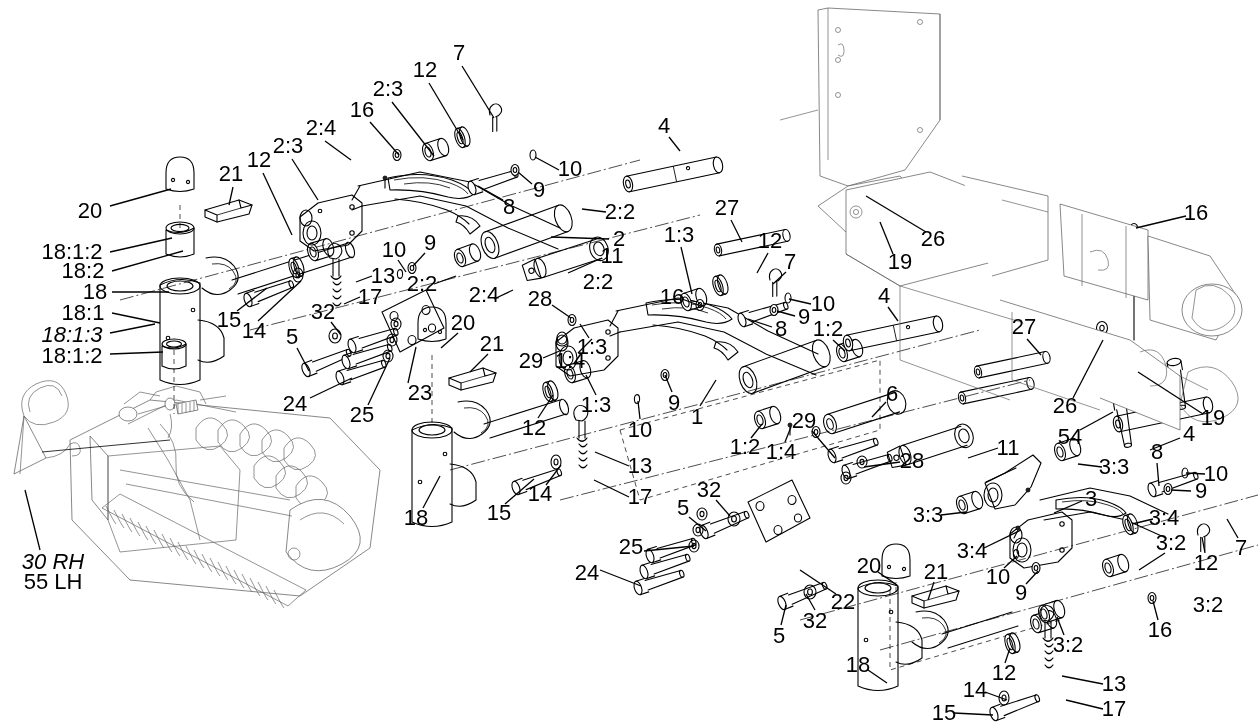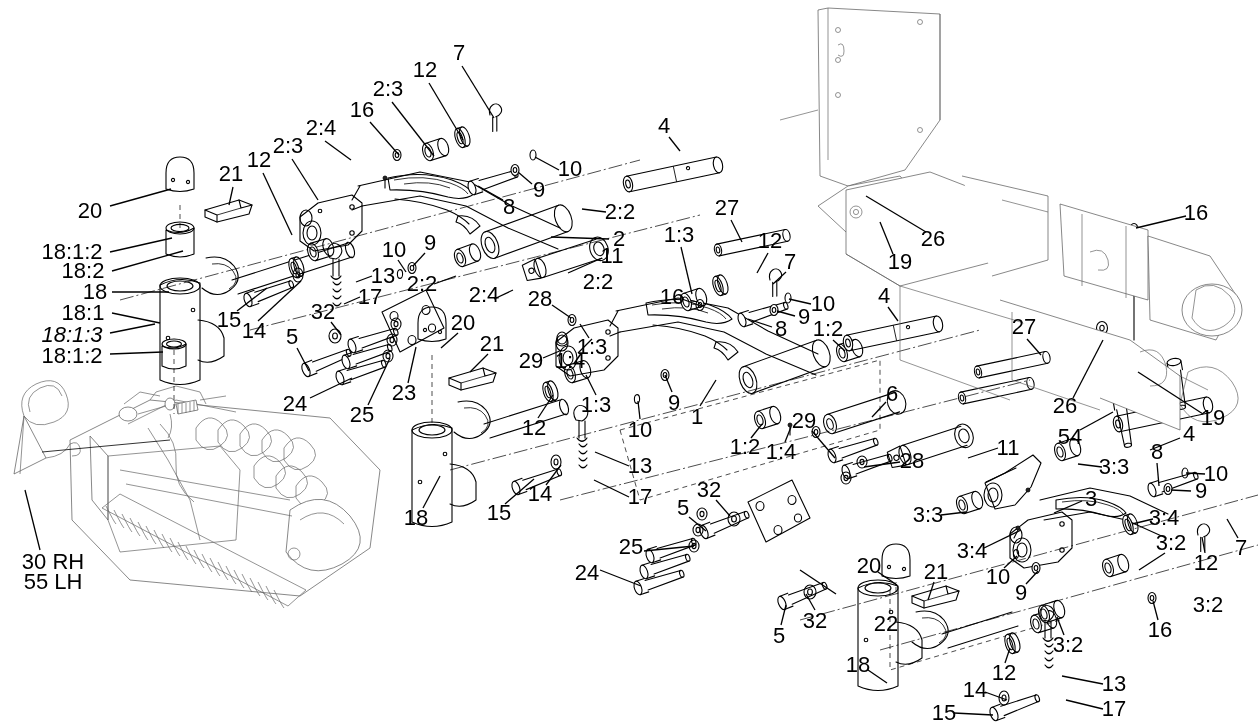--- a/index.html
+++ b/index.html
@@ -892,52 +892,52 @@
       <div class="lbl" style="left: 288px; top: 146px;">2:3</div>
       <div class="lbl" style="left: 259px; top: 160px;">12</div>
       <div class="lbl" style="left: 231px; top: 174px;">21</div>
       <div class="lbl" style="left: 90px; top: 211px;">20</div>
       <div class="lbl" style="left: 72px; top: 252px;">18:1:2</div>
       <div class="lbl" style="left: 83px; top: 271px;">18:2</div>
       <div class="lbl" style="left: 95px; top: 292px;">18</div>
       <div class="lbl" style="left: 83px; top: 313px;">18:1</div>
       <div class="lbl" style="left: 72px; top: 335px; font-style: italic;">18:1:3</div>
       <div class="lbl" style="left: 72px; top: 356px;">18:1:2</div>
-      <div class="lbl" style="left: 53px; top: 562px;">30  RH</div>
+      <div class="lbl" style="left: 53px; top: 562px; font-style: italic;">30  RH</div>
       <div class="lbl" style="left: 53px; top: 582px;">55  LH</div>
       <div class="lbl" style="left: 229px; top: 320px;">15</div>
       <div class="lbl" style="left: 254px; top: 331px;">14</div>
       <div class="lbl" style="left: 323px; top: 312px;">32</div>
       <div class="lbl" style="left: 383px; top: 276px;">13</div>
       <div class="lbl" style="left: 370px; top: 297px;">17</div>
       <div class="lbl" style="left: 422px; top: 284px;">2:2</div>
       <div class="lbl" style="left: 484px; top: 295px;">2:4</div>
       <div class="lbl" style="left: 540px; top: 299px;">28</div>
       <div class="lbl" style="left: 531px; top: 361px;">29</div>
       <div class="lbl" style="left: 570px; top: 361px;">1:4</div>
       <div class="lbl" style="left: 292px; top: 337px;">5</div>
       <div class="lbl" style="left: 295px; top: 404px;">24</div>
       <div class="lbl" style="left: 362px; top: 415px;">25</div>
-      <div class="lbl" style="left: 404px; top: 393px;">23</div>
+      <div class="lbl" style="left: 420px; top: 393px;">23</div>
       <div class="lbl" style="left: 463px; top: 323px;">20</div>
       <div class="lbl" style="left: 492px; top: 344px;">21</div>
       <div class="lbl" style="left: 416px; top: 518px;">18</div>
       <div class="lbl" style="left: 534px; top: 428px;">12</div>
       <div class="lbl" style="left: 596px; top: 405px;">1:3</div>
       <div class="lbl" style="left: 499px; top: 513px;">15</div>
       <div class="lbl" style="left: 540px; top: 494px;">14</div>
       <div class="lbl" style="left: 640px; top: 466px;">13</div>
       <div class="lbl" style="left: 640px; top: 497px;">17</div>
       <div class="lbl" style="left: 683px; top: 508px;">5</div>
       <div class="lbl" style="left: 709px; top: 490px;">32</div>
       <div class="lbl" style="left: 631px; top: 547px;">25</div>
       <div class="lbl" style="left: 587px; top: 573px;">24</div>
       <div class="lbl" style="left: 779px; top: 636px;">5</div>
       <div class="lbl" style="left: 815px; top: 621px;">32</div>
-      <div class="lbl" style="left: 843px; top: 624px; margin-left: 43px;">22</div>
+      <div class="lbl" style="left: 843px; top: 602px;">22</div>
       <div class="lbl" style="left: 664px; top: 126px;">4</div>
       <div class="lbl" style="left: 570px; top: 169px;">10</div>
       <div class="lbl" style="left: 539px; top: 190px;">9</div>
       <div class="lbl" style="left: 509px; top: 207px;">8</div>
       <div class="lbl" style="left: 620px; top: 212px;">2:2</div>
       <div class="lbl" style="left: 619px; top: 239px;">2</div>
       <div class="lbl" style="left: 612px; top: 256px;">11</div>
       <div class="lbl" style="left: 679px; top: 235px;">1:3</div>
       <div class="lbl" style="left: 727px; top: 208px;">27</div>
       <div class="lbl" style="left: 770px; top: 241px;">12</div>

